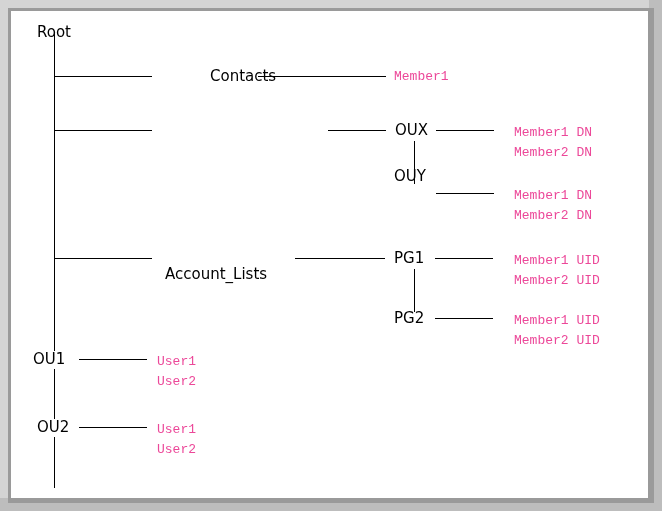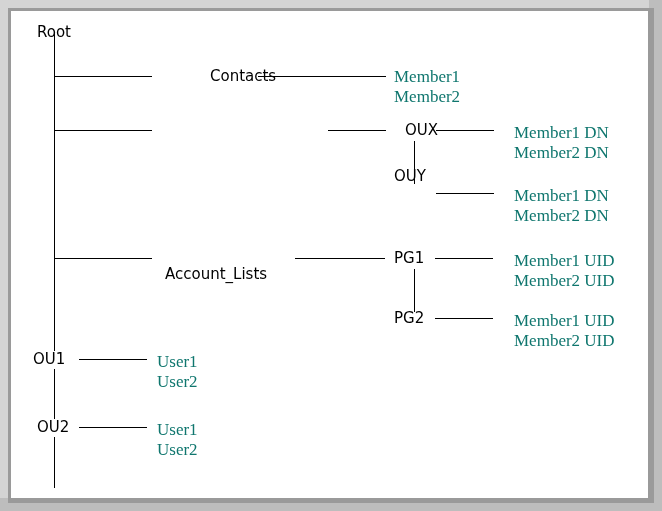--- a/index.html
+++ b/index.html
@@ -68,24 +68,24 @@
     position: absolute;
     font-family: "DejaVu Sans", sans-serif;
     font-size: 15px;
     line-height: 19px;
     color: #000000;
     white-space: pre;
     letter-spacing: 0px;
   }
   .leaf-label {
     position: absolute;
-    font-family: Liberation Serif, serif;
-    font-size: 17px;
+    font-family: Liberation Mono, monospace;
+    font-size: 13px;
     line-height: 20px;
-    color: #0f766e;
+    color: #ec4899;
     white-space: pre;
   }
   .hline {
     position: absolute;
     height: 0;
     border-top: 1px solid #000000;
   }
   .vline {
     position: absolute;
     width: 0;
@@ -107,26 +107,25 @@
     <div class="node-label" style="left:26px; top:12px;">Root</div>
 
     <div class="vline" style="left:43px; top:22px; height:318px;"></div>
     <div class="vline" style="left:43px; top:358px; height:50px;"></div>
     <div class="vline" style="left:43px; top:426px; height:51px;"></div>
 
     <div class="hline" style="left:43px; top:65px; width:98px;"></div>
     <div class="node-label" style="left:157px; top:56px;margin-left:42px;">Contacts</div>
     <div class="hline" style="left:247px; top:65px; width:128px;"></div>
     <div class="leaf-label" style="left:383px; top:56px;">Member1</div>
-    <div class="leaf-label" style="left:383px; top:76px;">Member2</div>
 
     <div class="hline" style="left:43px; top:119px; width:98px;"></div>
     <div class="hline" style="left:317px; top:119px; width:58px;"></div>
 
-    <div class="node-label" style="left:394px; top:110px;">OUX</div>
+    <div class="node-label" style="left:384px; top:110px;">OUX</div>
     <div class="hline" style="left:425px; top:119px; width:58px;"></div>
     <div class="leaf-label" style="left:503px; top:112px;">Member1 DN</div>
     <div class="leaf-label" style="left:503px; top:132px;">Member2 DN</div>
 
     <div class="vline" style="left:403px; top:130px; height:43px;"></div>
 
     <div class="node-label" style="left:383px; top:156px;">OUY</div>
     <div class="hline" style="left:425px; top:182px; width:58px;"></div>
     <div class="leaf-label" style="left:503px; top:175px;">Member1 DN</div>
     <div class="leaf-label" style="left:503px; top:195px;">Member2 DN</div>

